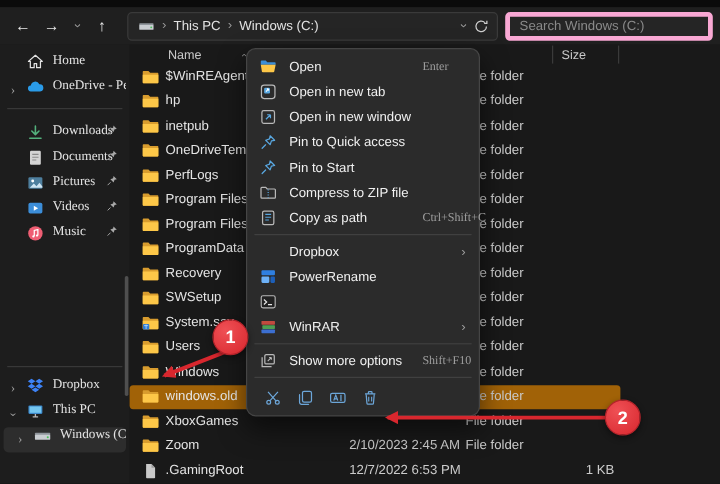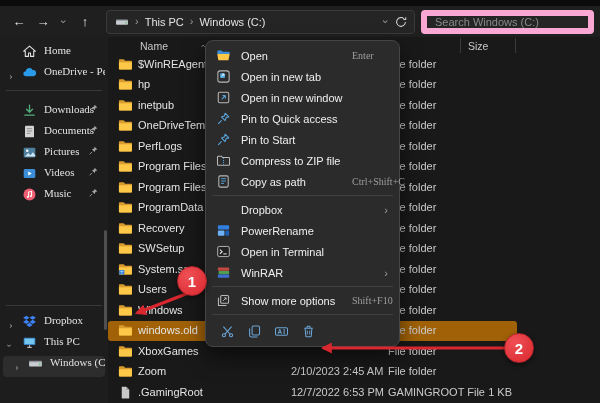--- a/index.html
+++ b/index.html
@@ -13,21 +13,21 @@
   .nav-ic { width:18px; height:20px; display:flex; align-items:center; justify-content:center;
     color:#e8e8e8; font-size:13px; cursor:default; }
   .nav-ic.small { width:12px; color:#bdbdbd; font-size:11px; }
   .chev { display:inline-block; color:#9a9a9a; font-size:11px; line-height:1; }
   .rot90 { transform:rotate(90deg); }
   .rot-90 { transform:rotate(-90deg); }
   .addressbar { flex:0 0 309px; height:24px; background:#252525; border:1px solid #3a3a3a;
     border-radius:4px; display:flex; align-items:center; padding:0 6px 0 8px; font-size:11px; gap:6px; }
   .addressbar .crumb { color:#e3e3e3; }
   .addressbar .spacer { flex:1; }
-  .searchbox { flex:1; height:24px; background:#252525; border:6px solid #f9a8d4; border-radius:4px;
+  .searchbox { flex:1; height:24px; background:#252525; border:4px solid #f9a8d4; border-radius:4px;
     display:flex; align-items:center; padding:0 8px; }
   .searchbox input { width:100%; background:transparent; border:none; outline:none;
     color:#9a9a9a; font-size:11px; font-family:inherit; }
   .searchbox input::placeholder { color:#8a8a8a; }
   
   .main { display:flex; height:366px; }
   .sidebar { position:relative; width:108px; background:#1d1d1d; padding-top:7px; flex:none; }
   .sb-item { position:relative; height:21px; display:flex; padding-left:6px;
     font-size:11px; color:#e3e3e3; margin:0 3px; border-radius:4px;font-family:Liberation Serif, serif; }
   .sb-item.selected { background:#2d2d2d; }
@@ -405,21 +405,20 @@
             <span class="tp">File folder</span>
             <span class="sz"></span>
           </div>
           <div class="frow">
             <span class="ic"><svg viewBox="0 0 16 16">
                 <path d="M4 1.8h4.8L12 5v8.8c0 .4-.3.7-.7.7H4.7c-.4 0-.7-.3-.7-.7z" fill="#c9c9c9"></path>
                 <path d="M8.8 1.8 12 5H8.8z" fill="#9a9a9a"></path>
               </svg></span>
             <span class="nm">.GamingRoot</span>
             <span class="dt">12/7/2022 6:53 PM</span>
-            <span class="tp">GAMINGROOT File</span>
             <span class="sz">1 KB</span>
           </div>
         </div>
     </div>
   </div>
 
   <div class="ctxmenu" id="ctxmenu">
       <div class="mrow">
         <span class="mic"><svg viewBox="0 0 16 16">
             <path d="M1.4 3.4c0-.4.3-.8.8-.8h3.6l1.4 1.5h6.6c.4 0 .8.3.8.8v1.5H1.4z" fill="#3d8fd6"></path>
@@ -485,21 +484,20 @@
             <rect x="10" y="8" width="4" height="5.6" rx="1" fill="#1d5fb8"></rect>
           </svg></span>
         <span class="mlbl">PowerRename</span>
       </div>
       <div class="mrow">
         <span class="mic"><svg viewBox="0 0 16 16">
             <rect x="1.8" y="2.6" width="12.4" height="10.8" rx="1.6" fill="#222" stroke="#b9b9b9" stroke-width="1"></rect>
             <path d="M4.2 6 6.6 8.2 4.2 10.4" stroke="#e6e6e6" stroke-width="1.1" fill="none"></path>
             <path d="M7.8 10.6h3.6" stroke="#e6e6e6" stroke-width="1.1"></path>
           </svg></span>
-        <span class="mlbl">Open in Terminal</span>
       </div>
       <div class="mrow">
         <span class="mic"><svg viewBox="0 0 16 16">
             <rect x="2" y="2.6" width="12" height="3.4" rx=".6" fill="#c24a3f"></rect>
             <rect x="2.8" y="6.4" width="11.2" height="3.4" rx=".6" fill="#4f9e52"></rect>
             <rect x="2" y="10.2" width="12" height="3.4" rx=".6" fill="#3c6fd1"></rect>
           </svg></span>
         <span class="mlbl">WinRAR</span>
         <span class="msub">›</span>
       </div>

